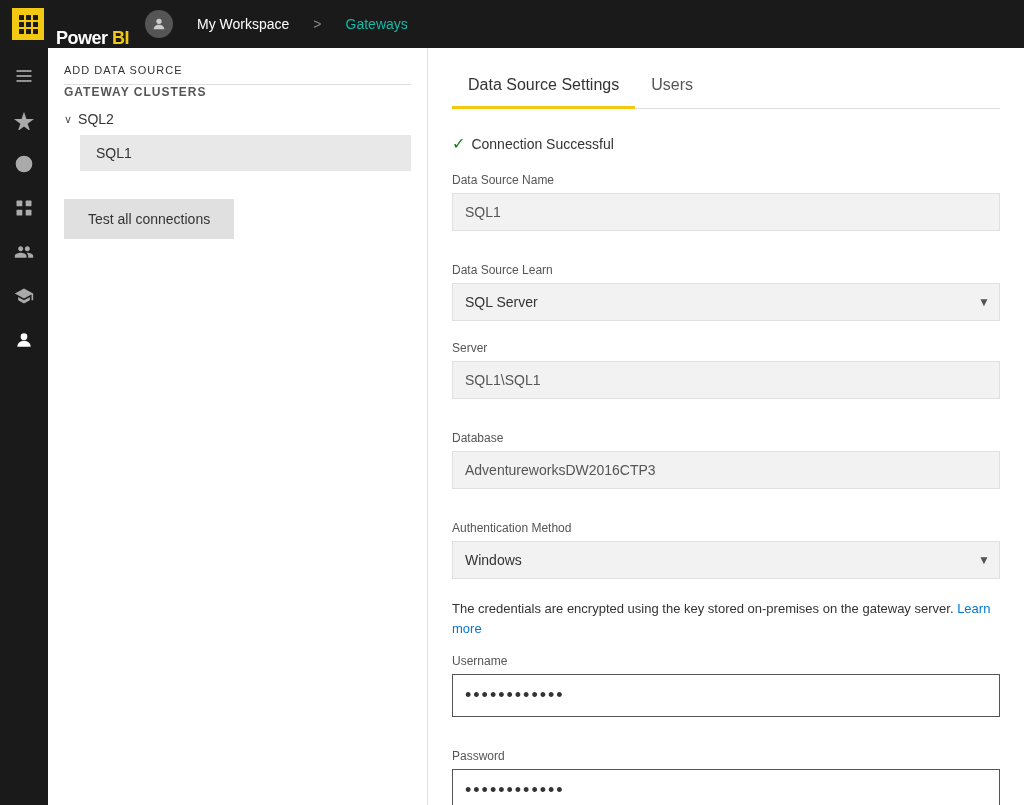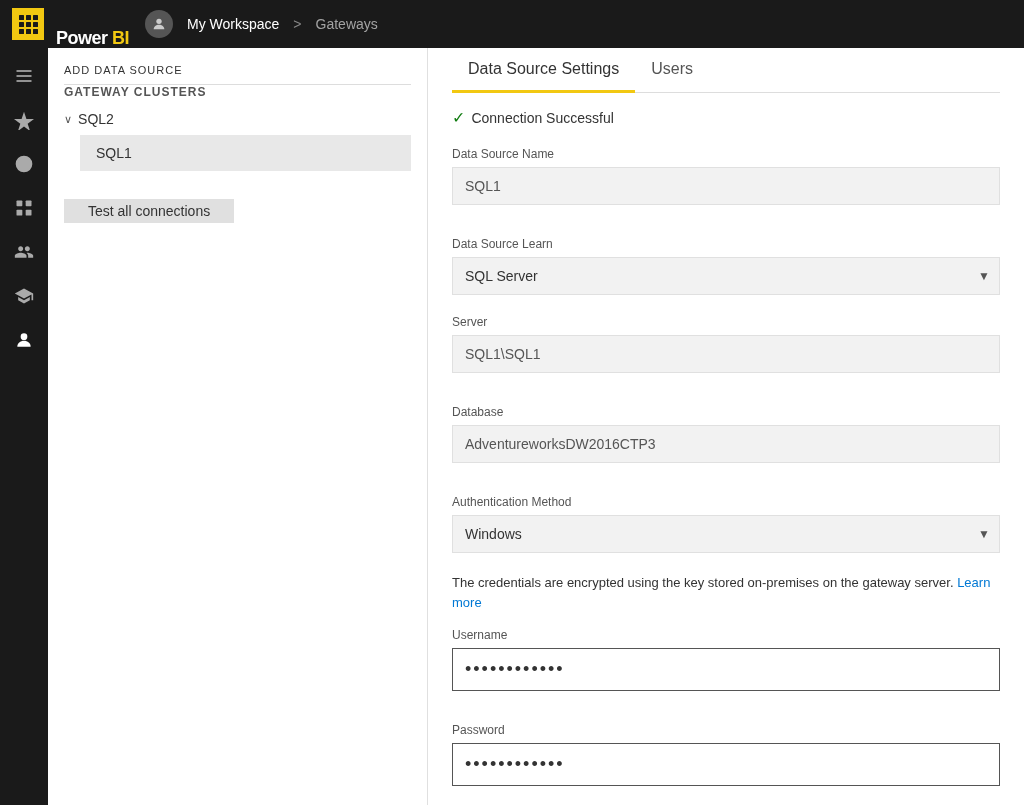--- a/index.html
+++ b/index.html
@@ -25,31 +25,31 @@
     .topbar-logo {
       color: #fff;
       font-size: 18px;
       font-weight: 600;
       margin-right: 16px;
       letter-spacing: -0.5px;
       margin-top: 28px;
     }
     .topbar-logo span { color: #f2c811; }
     .topbar-breadcrumb {
-      display: flex; align-items: center; gap: 14px;
+      display: flex; align-items: center; gap: 24px;
       color: #ccc; font-size: 14px;
     }
     .topbar-breadcrumb .avatar-circle {
       width: 28px; height: 28px; border-radius: 50%;
       background: #555; display: flex; align-items: center; justify-content: center;
       color: #fff; font-size: 12px;
     }
     .topbar-breadcrumb .workspace-name { color: #fff; }
     .topbar-breadcrumb .sep { color: #888; }
-    .topbar-breadcrumb .gateways { color: #a3a3a3; }
+    .topbar-breadcrumb .gateways { color: #14b8a6; }
 
     
     .main-layout {
       display: flex;
       flex: 1;
       overflow: hidden;
     }
 
     
     .sidebar-icons {
@@ -107,39 +107,40 @@
       font-size: 14px;
       color: #333;
       margin-left: 16px;
       margin-bottom: 4px;
       cursor: pointer;
     }
     .test-btn {
       margin-top: 24px;
       background: #e0e0e0;
       border: none;
-      padding: 4px 24px;
+      padding: 12px 24px;
       font-size: 14px;
       color: #333;
       cursor: pointer;
       font-family: inherit;
     }
 
     
     .right-panel {
       flex: 1;
       padding: 0 24px;
       overflow-y: auto;
     }
 
     
     .tabs {
       display: flex;
       border-bottom: 1px solid #ddd;
-      margin-bottom: 15px;
+      margin-bottom: 25px;
+      padding-top: 16px;
     }
     .tab {
       padding: 12px 16px;
       font-size: 16px;
       color: #555;
       cursor: pointer;
       border-bottom: 3px solid transparent;
       margin-bottom: -1px;
     }
     .tab.active {

